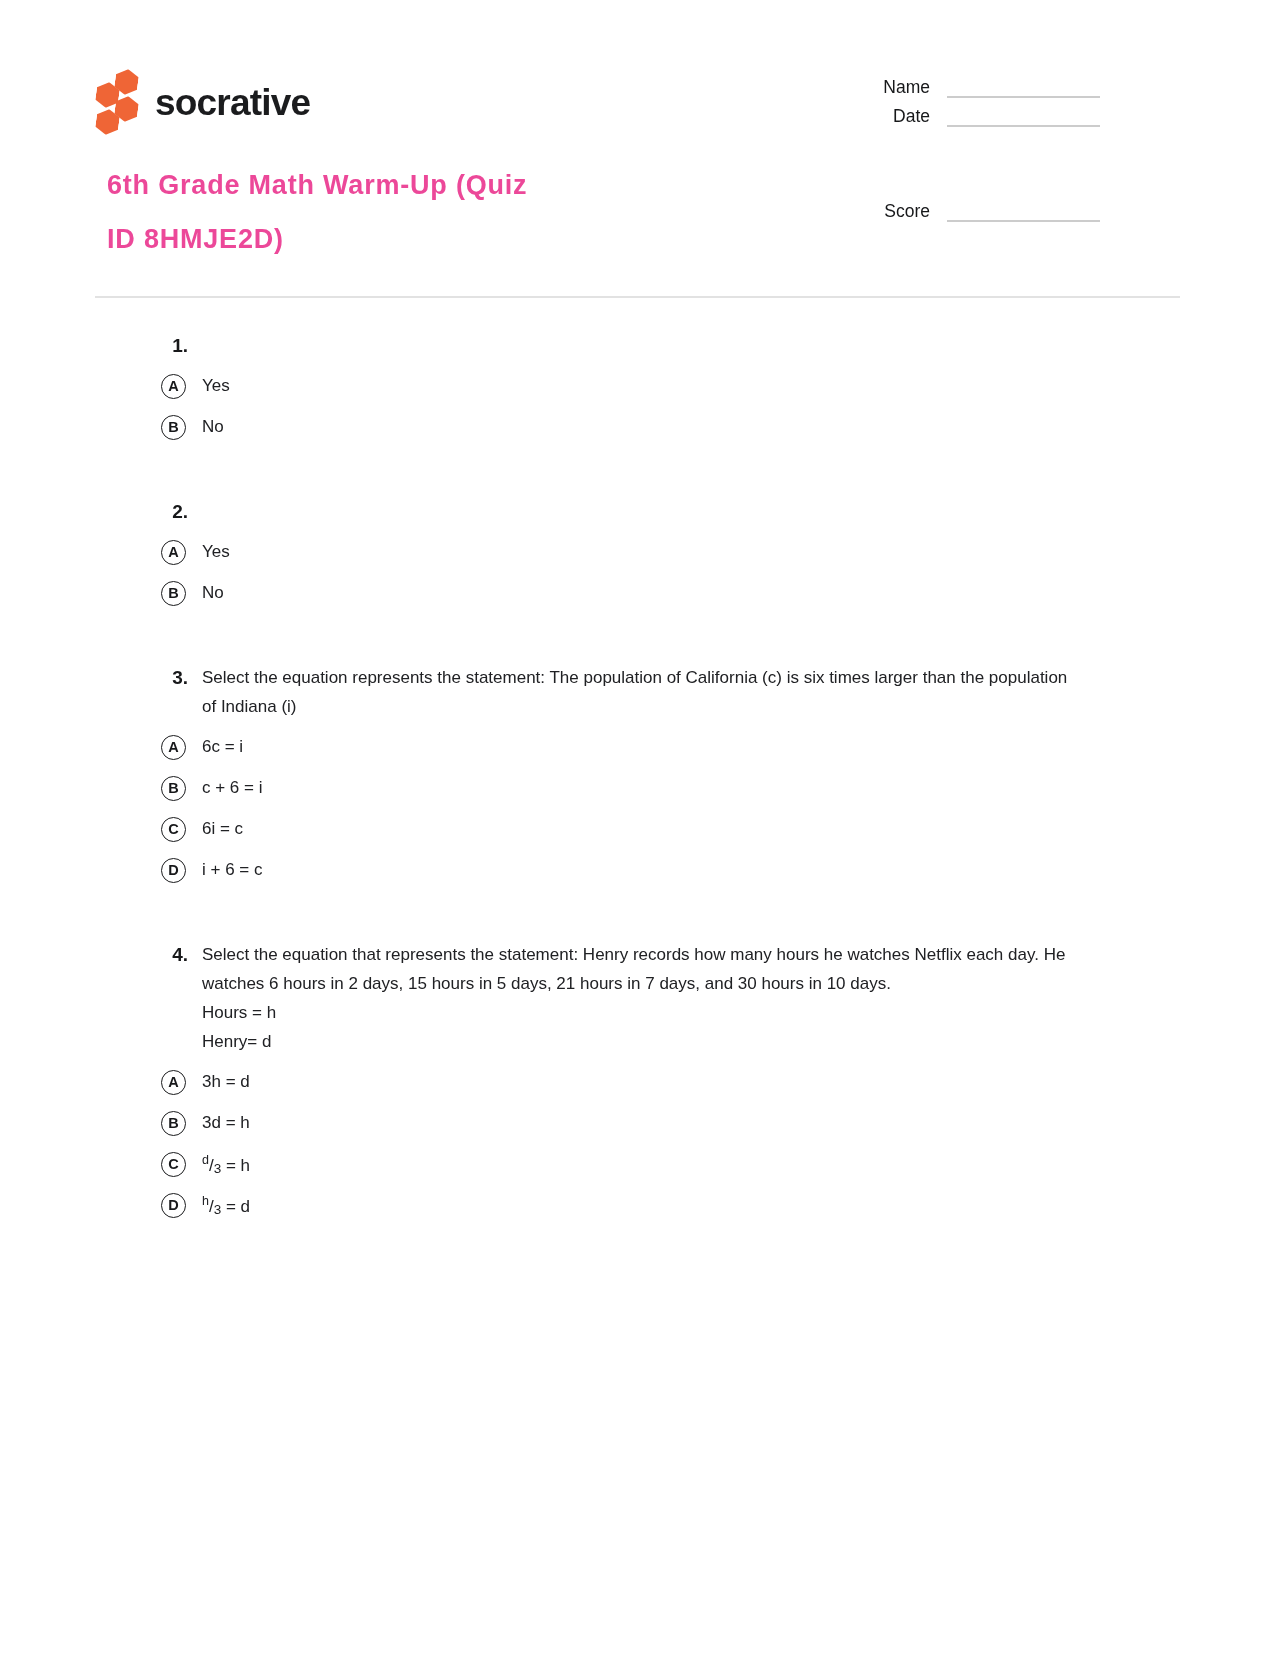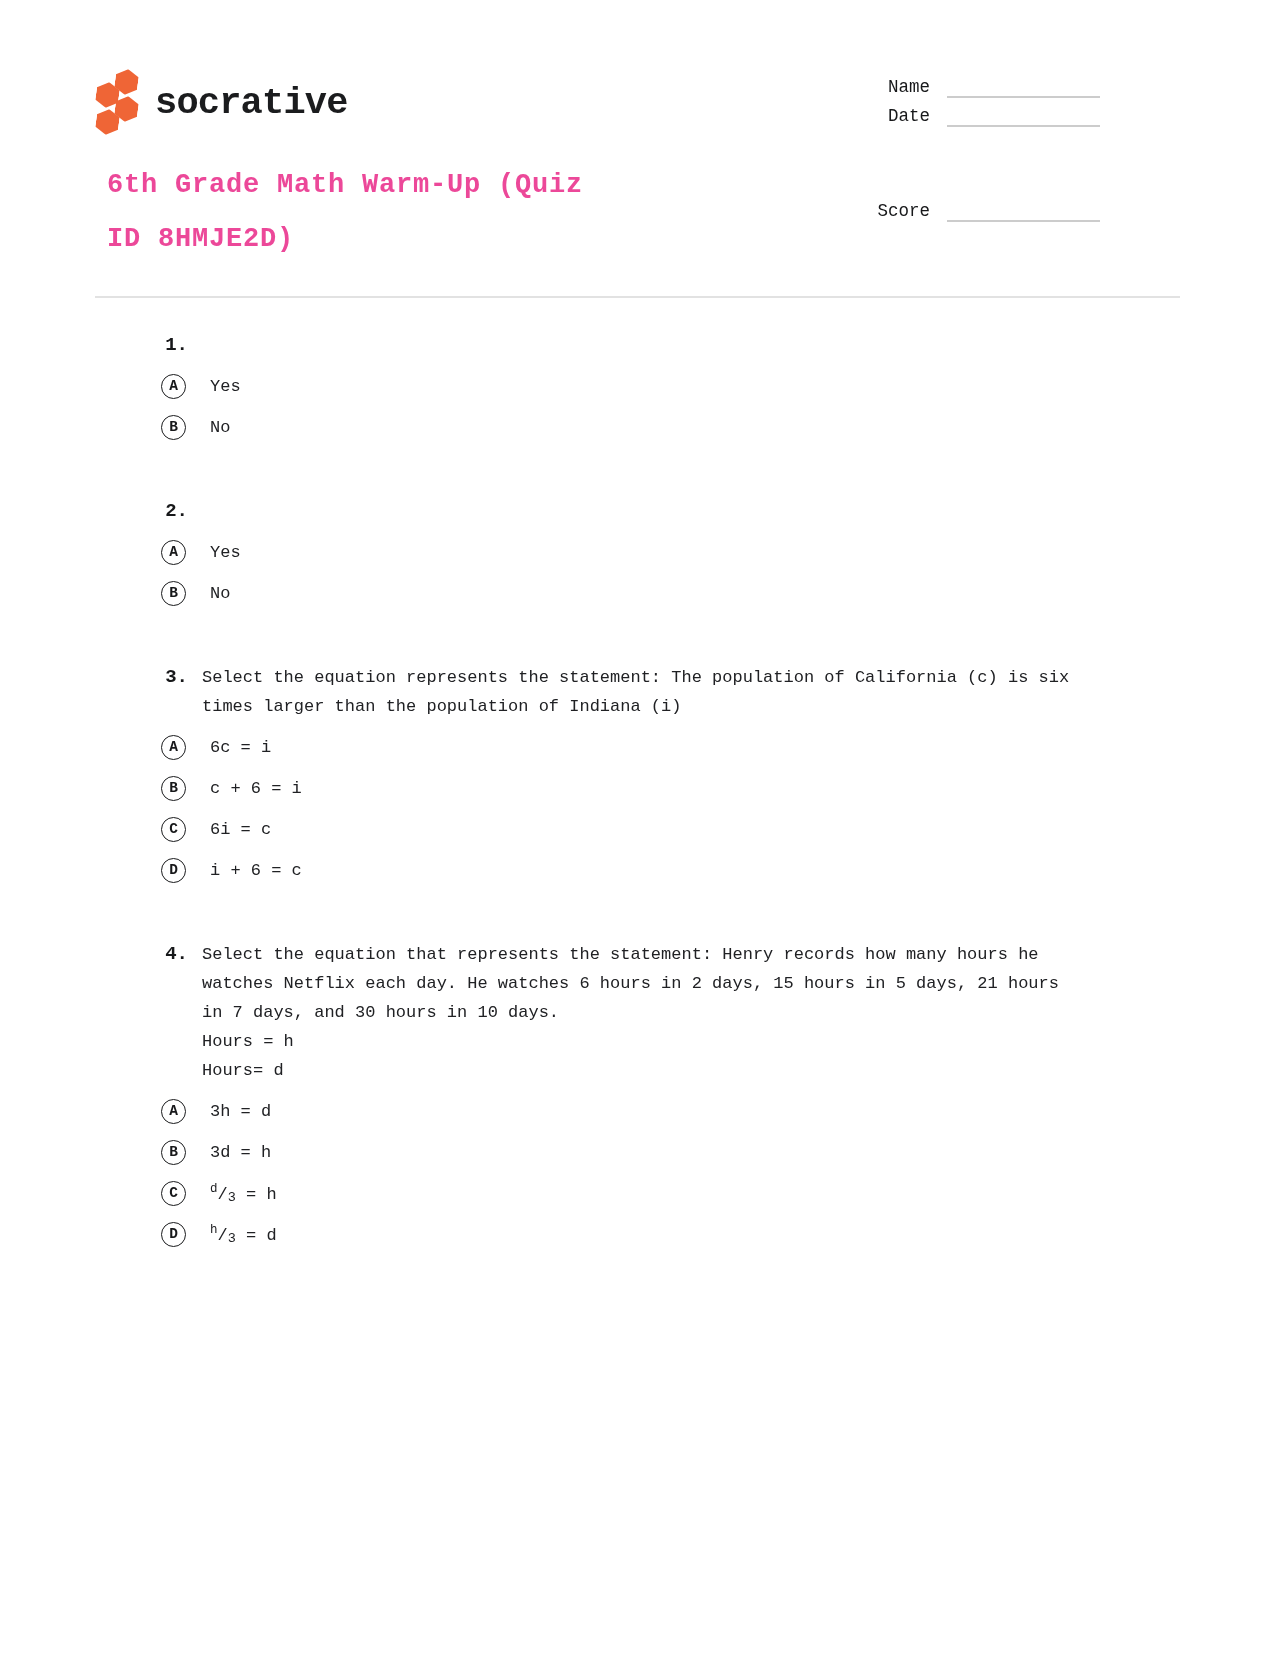--- a/index.html
+++ b/index.html
@@ -2,21 +2,21 @@
 <html><head>
 <meta charset="utf-8">
 <style>
   * { margin: 0; padding: 0; box-sizing: border-box; }
   html, body { background: #ffffff; }
   .page {
     position: relative;
     width: 1218px;
     height: 1653px;
     background: #ffffff;
-    font-family: Liberation Mono, monospace;
+    font-family: Liberation Sans, sans-serif;
     color: #202124;
     overflow: hidden;
   }
 
   
   .logo {
     position: absolute;
     left: 95px;
     top: 68px;
     display: flex;
@@ -148,21 +148,21 @@
     border: 1.8px solid #1a1b1d;
     border-radius: 50%;
     display: flex;
     align-items: center;
     justify-content: center;
     font-size: 14.5px;
     font-weight: 700;
     color: #17181a;
   }
   .opt-text {
-    margin-left: 24px;
+    margin-left: 16px;
     font-size: 17px;
     color: #202124;
   }
   .sup { font-size: 12.5px; vertical-align: 7px; }
   .sub { font-size: 13.5px; vertical-align: -2px; }
 </style>
 </head>
 <body>
 
 <div class="page">
@@ -247,21 +247,21 @@
       </div>
     </section>
 
     <section class="question">
       <div class="q-head">
         <span class="q-num">4.</span>
         <p class="q-text">Select the equation that represents the statement: Henry records how many hours he watches Netflix each day. He watches 6 hours in 2 days, 15 hours in 5 days, 21 hours in 7 days, and 30 hours in 10 days.</p>
       </div>
       <div class="definitions">
         <p class="def-line">Hours = h</p>
-        <p class="def-line">Hours= d</p>
+        <p class="def-line">Henry= d</p>
       </div>
       <div class="option first">
         <span class="bubble">A</span>
         <span class="opt-text">3h = d</span>
       </div>
       <div class="option">
         <span class="bubble">B</span>
         <span class="opt-text">3d = h</span>
       </div>
       <div class="option">

